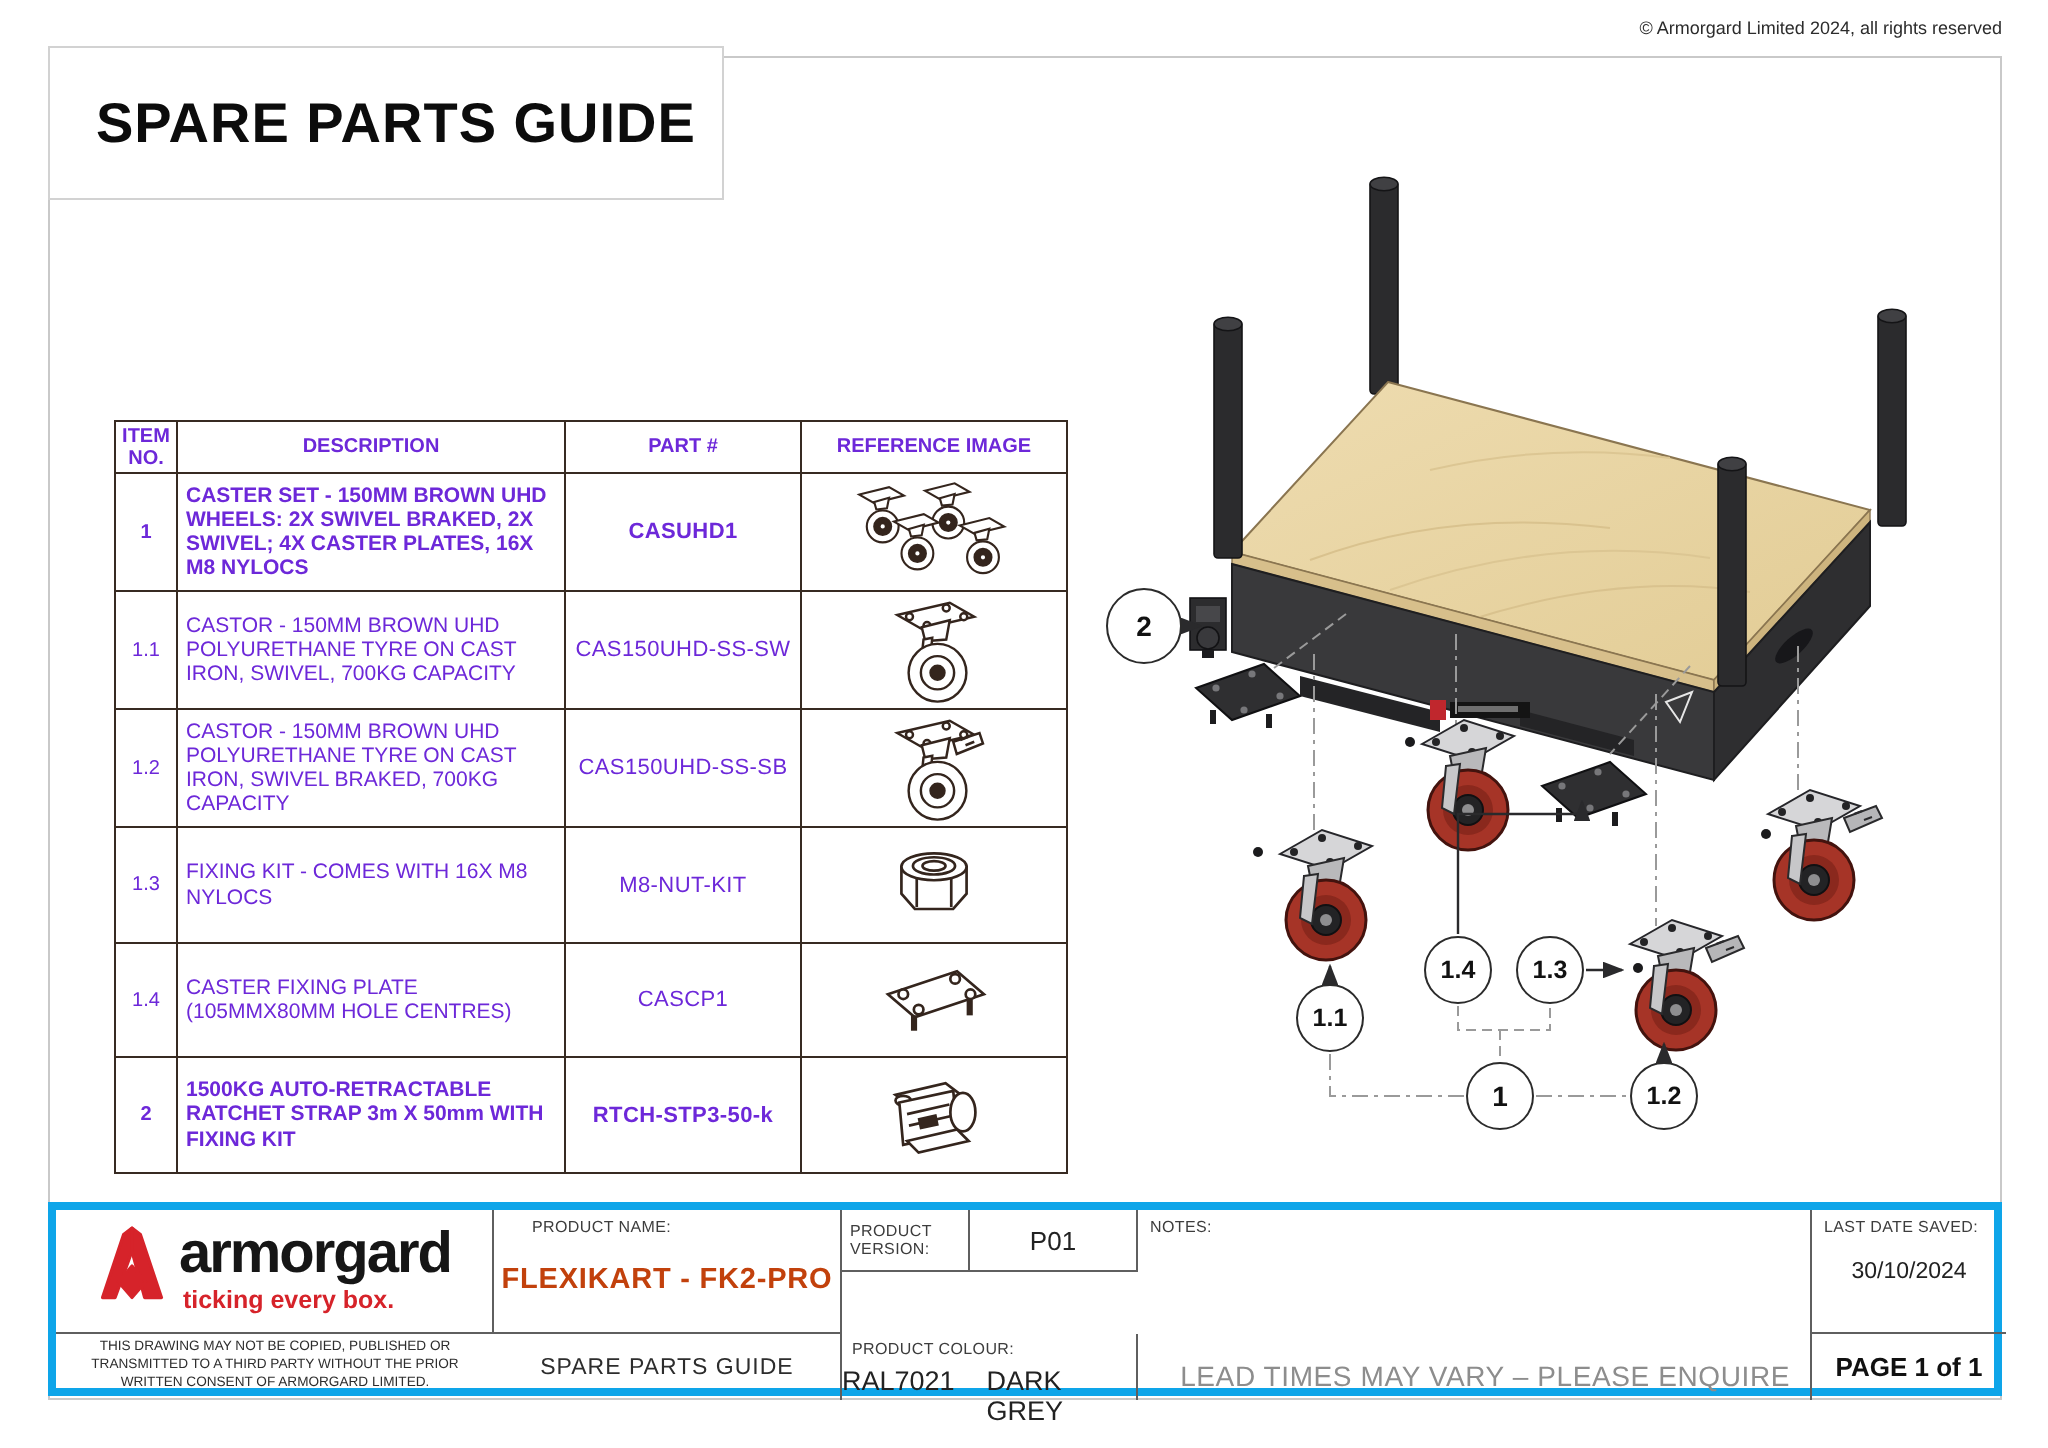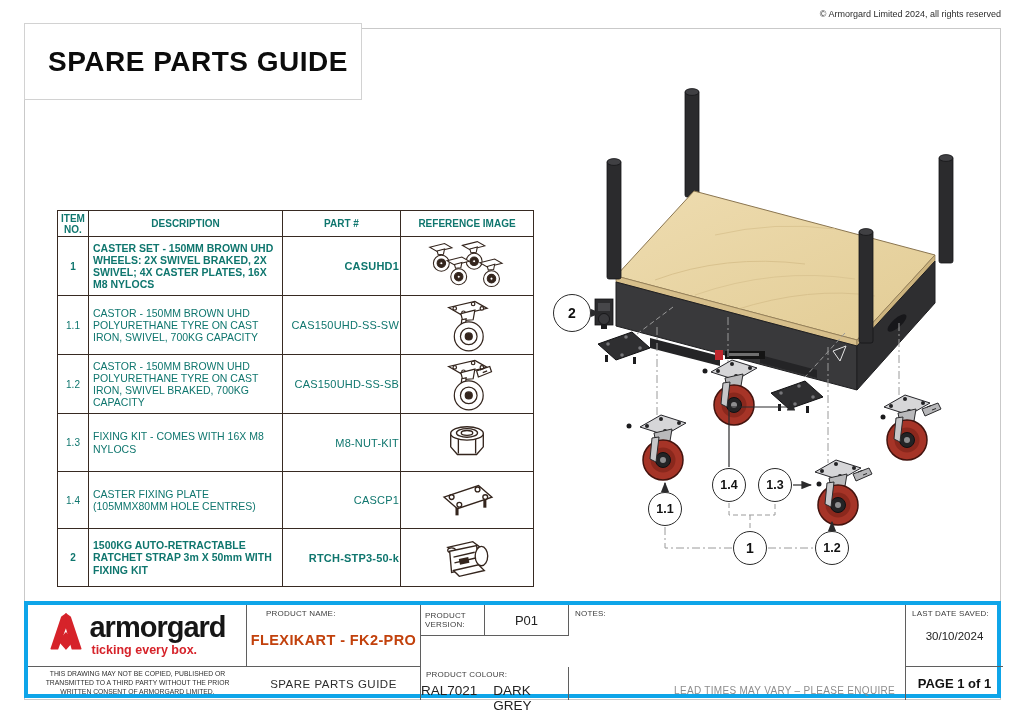--- a/index.html
+++ b/index.html
@@ -8,26 +8,26 @@
     font-family:"Liberation Sans", sans-serif;overflow:hidden;
     -webkit-font-smoothing:antialiased;
   }
   .copyright{position:absolute;top:9px;right:23px;font-size:9px;color:#2c2c2c;}
   .sheet{position:absolute;left:24px;top:28px;width:975px;height:670px;border:1px solid #c9c9c9;}
   .title-box{position:absolute;left:24px;top:23px;width:338px;height:77px;background:#fff;
     border:1px solid #d2d2d2;display:flex;align-items:center;padding-left:23px;box-sizing:border-box;}
   .title{font-size:28px;font-weight:700;letter-spacing:.5px;color:#0c0c0c;}
 
   
-  .parts-table{position:absolute;left:57px;top:210px;border-collapse:collapse;table-layout:fixed;color:#0f766e;}
+  .parts-table{position:absolute;left:57px;top:210px;border-collapse:collapse;table-layout:fixed;color:#6d28d9;}
   .parts-table th,.parts-table td{border:1px solid #372a22;overflow:hidden;}
   .parts-table th{font-size:10px;font-weight:700;padding:1px 0;line-height:1.1;}
   .c-item{text-align:center;font-size:10px;}
   .c-desc{font-size:10.5px;line-height:1.16;padding:2px 2px 2px 4px;vertical-align:middle;}
-  .c-part{text-align:right;font-size:11px;letter-spacing:.2px;}
+  .c-part{text-align:center;font-size:11px;letter-spacing:.2px;}
   .c-img{text-align:center;vertical-align:middle;}
   .c-img svg{display:block;margin:0 auto;}
   tr.bold .c-item,tr.bold .c-desc,tr.bold .c-part{font-weight:700;}
 
   
   .diagram{position:absolute;left:545px;top:55px;width:460px;height:545px;}
   .diagram > svg{position:absolute;left:0;top:0;}
   .callout{position:absolute;background:#fff;border:1.6px solid #2b2b2b;border-radius:50%;
     display:flex;align-items:center;justify-content:center;font-weight:700;color:#111;box-sizing:border-box;}
 
@@ -49,21 +49,21 @@
   .cell-weight{left:393px;top:31px;width:148px;height:31px;border-right-width:1px;border-bottom-width:1px;display:flex;}
   .sub-label{width:64px;border-right:1px solid #5f5f5f;box-sizing:border-box;padding:3px 4px;
     display:flex;align-items:center;}
   .sub-value{flex:1;display:flex;align-items:center;justify-content:center;font-size:13px;color:#222;}
   .unit{font-size:7px;letter-spacing:.5px;position:relative;top:2px;margin-left:1px;}
   .cell-colour{left:393px;top:62px;width:148px;height:33px;border-right-width:1px;}
   .cell-colour .lab{padding:3px 5px;}
   .cell-colour .val{display:flex;gap:16px;justify-content:center;font-size:13.5px;color:#222;margin-top:1px;}
   .cell-notes{left:541px;top:0;width:337px;height:95px;border-right-width:1px;}
   .cell-notes .lab{padding:4px 6px;}
-  .lead{position:absolute;right:10px;bottom:4px;font-size:10px;color:#8d8d8d;letter-spacing:.3px;}
+  .lead{position:absolute;right:10px;bottom:4px;font-size:14px;color:#8d8d8d;letter-spacing:.3px;}
   .cell-saved{left:878px;top:0;width:97px;height:62px;border-bottom-width:1px;}
   .cell-saved .lab{padding:4px 6px;}
   .cell-saved .val{text-align:center;font-size:11.5px;color:#222;margin-top:8px;}
   .cell-page{left:878px;top:62px;width:97px;height:33px;display:flex;align-items:center;justify-content:center;
     font-size:13px;font-weight:700;color:#111;}
 
   .logo-lockup{display:flex;align-items:flex-start;gap:5px;}
   .logo-texts{display:flex;flex-direction:column;}
   .wordmark{font-size:29px;font-weight:700;letter-spacing:-1px;color:#161616;line-height:1;}
   .tagline{font-size:12.5px;font-weight:700;color:#d6232a;margin-top:2px;margin-left:2px;line-height:1.1;}

